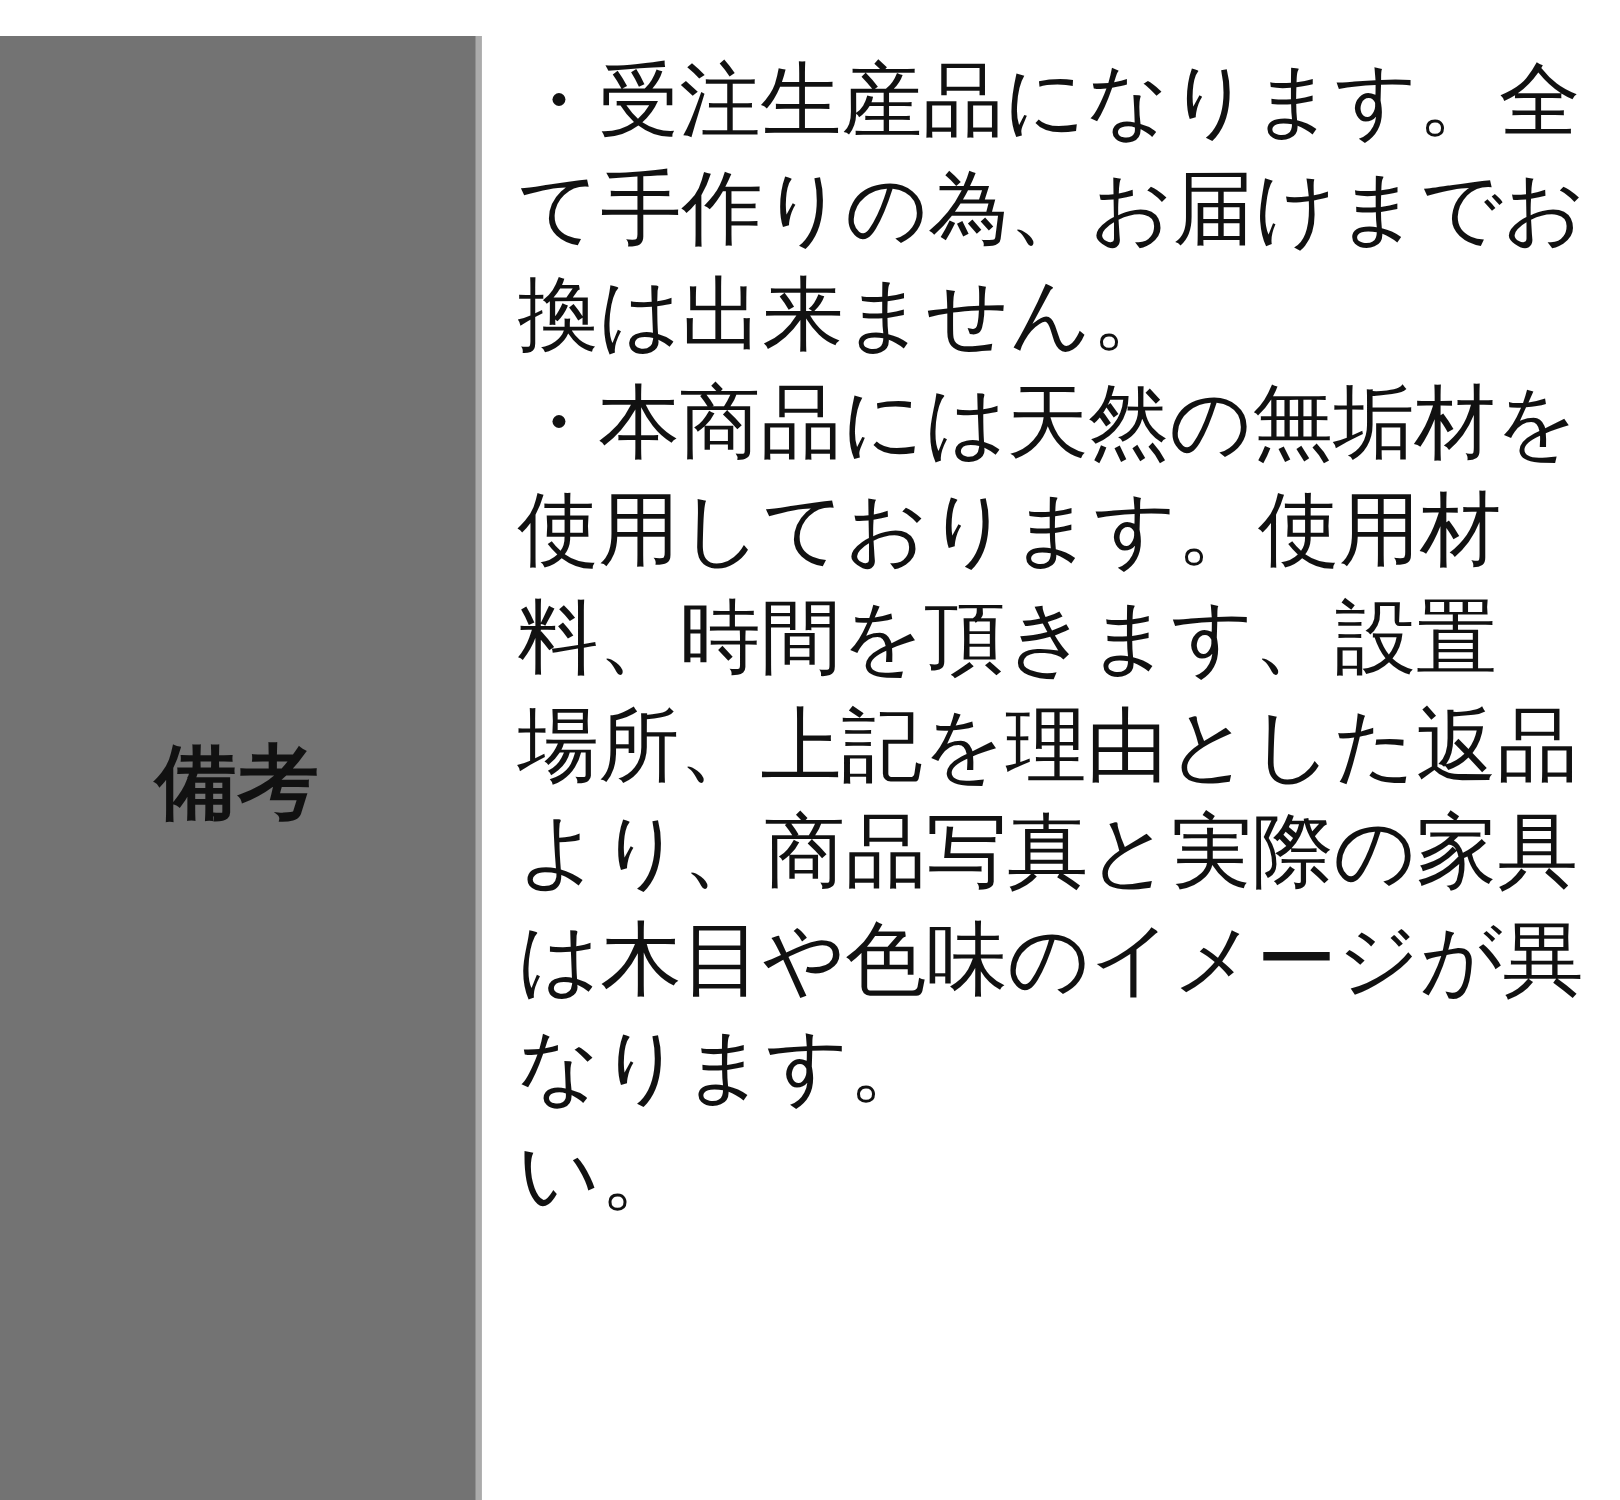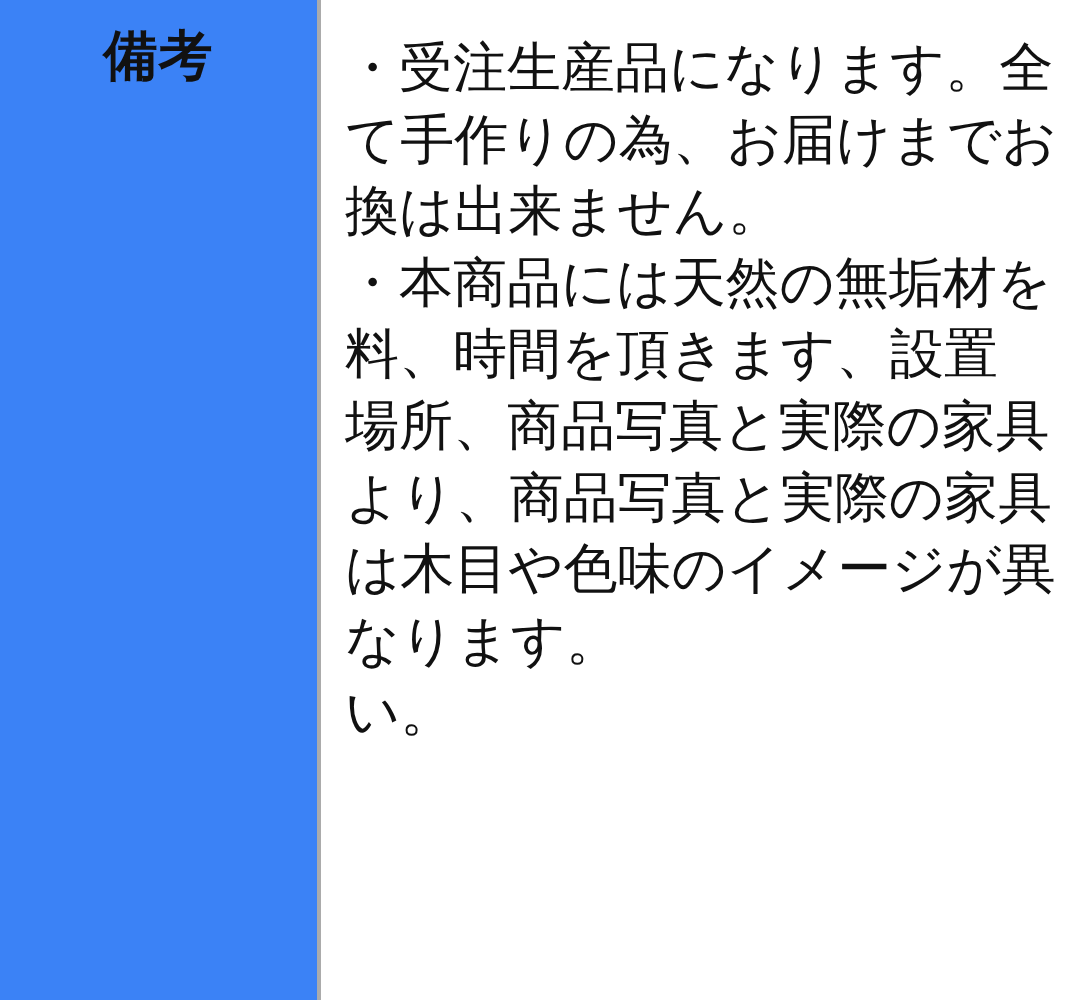--- a/index.html
+++ b/index.html
@@ -13,24 +13,25 @@
   .spec-row {
     display: flex;
     width: 1080px;
     height: 1000px;
     background: #ffffff;
   }
   .label-cell {
     flex: 0 0 321px;
     width: 321px;
     display: flex;
-    align-items: flex-start;
+    align-items: center;
     justify-content: center;
     border-right: 4px solid #ababab;
-    background: #3b82f6;
+    background: #737373;
+    margin-top: 24px;
   }
   .label-cell .label-text {
     font-size: 54px;
     font-weight: bold;
     color: #111111;
     letter-spacing: 1px;
     padding-top: 20px;
   }
   .content-cell {
     flex: 1 1 auto;
@@ -50,20 +51,21 @@
 
 <div class="spec-row">
   <div class="label-cell">
     <span class="label-text">備考</span>
   </div>
   <div class="content-cell">
       <div class="text-line">・受注生産品になります。全</div>
       <div class="text-line">て手作りの為、お届けまでお</div>
       <div class="text-line">換は出来ません。</div>
       <div class="text-line">・本商品には天然の無垢材を</div>
+      <div class="text-line">使用しております。使用材</div>
       <div class="text-line">料、時間を頂きます、設置</div>
-      <div class="text-line">場所、商品写真と実際の家具</div>
+      <div class="text-line">場所、上記を理由とした返品</div>
       <div class="text-line">より、商品写真と実際の家具</div>
       <div class="text-line">は木目や色味のイメージが異</div>
       <div class="text-line">なります。</div>
       <div class="text-line">い。</div>
     </div>
 </div>
 
 </body></html>

